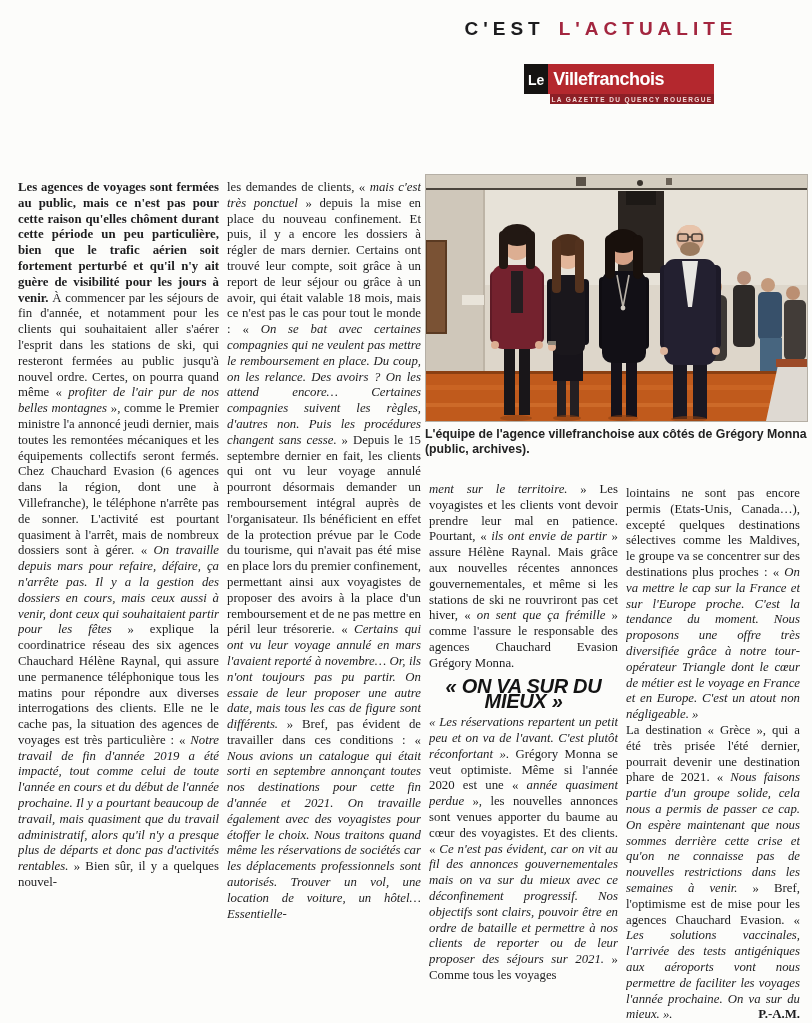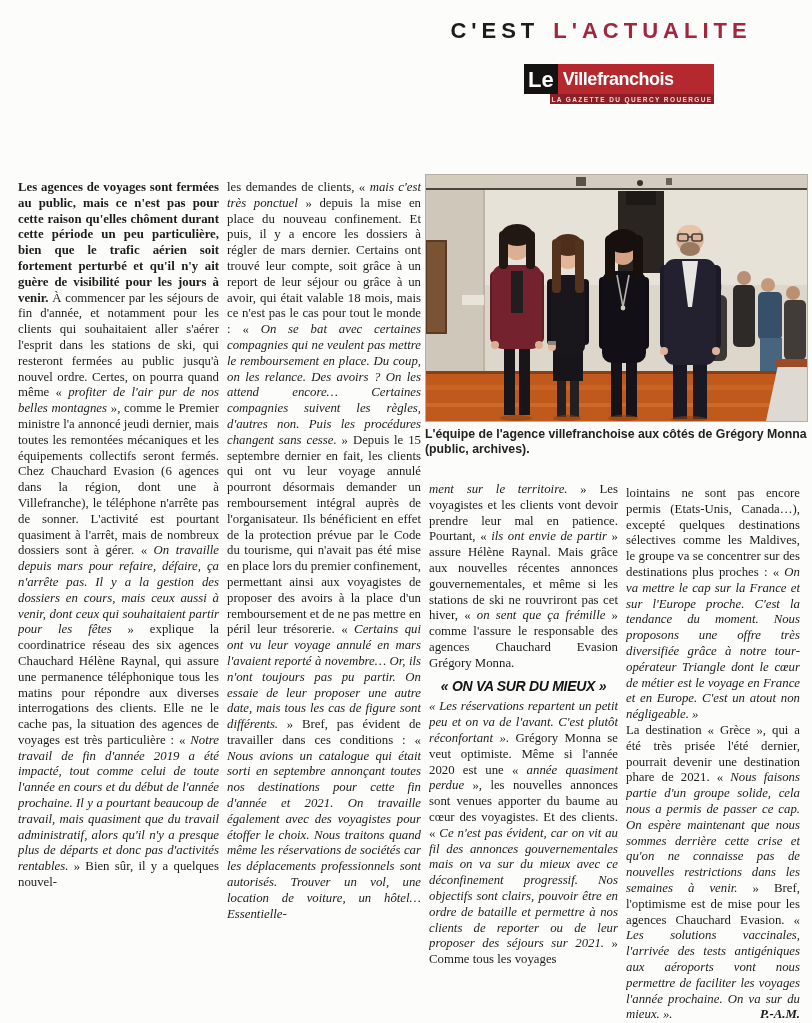--- a/index.html
+++ b/index.html
@@ -1,29 +1,29 @@
 <!DOCTYPE html>
 <html lang="fr"><head>
 <meta charset="utf-8">
 <style>
   html,body{margin:0;padding:0;}
   body{background:#ffffff; font-family:"Liberation Serif", serif; -webkit-font-smoothing:antialiased;}
   .page{position:relative; width:812px; height:1023px; background:#fcfcfa; overflow:hidden; color:#1b1b1d;}
 
   
   .kicker{position:absolute; top:18px; left:400px; width:402px; text-align:center;
-          font-family:"Liberation Sans", sans-serif; font-weight:bold; font-size:22px;
+          font-family:"Liberation Sans", sans-serif; font-weight:bold; font-size:19px;
           letter-spacing:5px; white-space:nowrap;}
   .kicker .black{color:#1c1c1e; margin-right:14px;}
   .kicker .red{color:#a3263f;}
 
   
   .logo{position:absolute; top:64px; left:524px; width:190px; font-family:"Liberation Sans", sans-serif;}
   .logo-row{display:flex; align-items:stretch; height:30px;}
-  .logo-le{background:#151312; color:#fff; font-weight:bold; font-size:22px; padding:1px 4px 0 4px; display:flex; align-items:center;}
+  .logo-le{background:#151312; color:#fff; font-weight:bold; font-size:14px; padding:1px 4px 0 4px; display:flex; align-items:center;}
   .logo-main{background:#b4282e; color:#fff; font-weight:bold; font-size:18px; letter-spacing:-0.5px;
              padding:1px 6px 0 5px; flex:1; display:flex; align-items:center; font-stretch:condensed;}
   .logo-tagline{background:#8c1f26; color:#f3d9d7; font-size:6.5px; letter-spacing:1.4px; text-align:center;
                 padding:2px 0 1px 0; margin-left:26px; font-weight:bold;}
 
   
   .title{position:absolute; top:108px; left:16px; width:782px; margin:0;
          font-family:"Liberation Sans", sans-serif; font-weight:bold; font-size:38px;
          letter-spacing:-1px; color:#141414; white-space:nowrap;}
 
@@ -32,23 +32,23 @@
   .col{position:absolute; top:0; text-align:justify; font-size:12.8px; line-height:15.8px; color:#1c1c1e;
        hyphens:auto; overflow:hidden;}
   .col p{margin:0;}
   #col1{left:18px;  width:201px; height:843px;}
   #col2{left:227px; width:194px; height:843px;}
   #col3{left:429px; width:189px; top:302px; height:553px;}
   #col4{left:626px; width:174px; top:306px; height:553px;}
   .seg-b{font-weight:bold;}
   .seg-i{font-style:italic;}
   .seg-n{}
-  .seg-bi{font-weight:bold; font-style:italic; float:right;}
+  .seg-bi{font-weight:bold; float:right;}
   .subhead{font-family:"Liberation Sans", sans-serif; font-weight:bold; font-style:italic;
-           font-size:14px; text-align:center; letter-spacing:-0.3px; margin:7px 0 5px 0; color:#141414;}
+           font-size:20px; text-align:center; letter-spacing:-0.3px; margin:7px 0 5px 0; color:#141414;}
 
   
   .photowrap{position:absolute; left:425px; top:174px; width:383px;}
   .photo{width:381px; height:246px; border:1px solid #b5afa5; display:block; background:#d9d2c6;}
   .caption{margin-top:5px; font-family:"Liberation Sans", sans-serif; font-weight:bold;
            font-size:12.3px; line-height:15px; color:#222; text-align:left;}
 </style>
 </head>
 <body>
 

